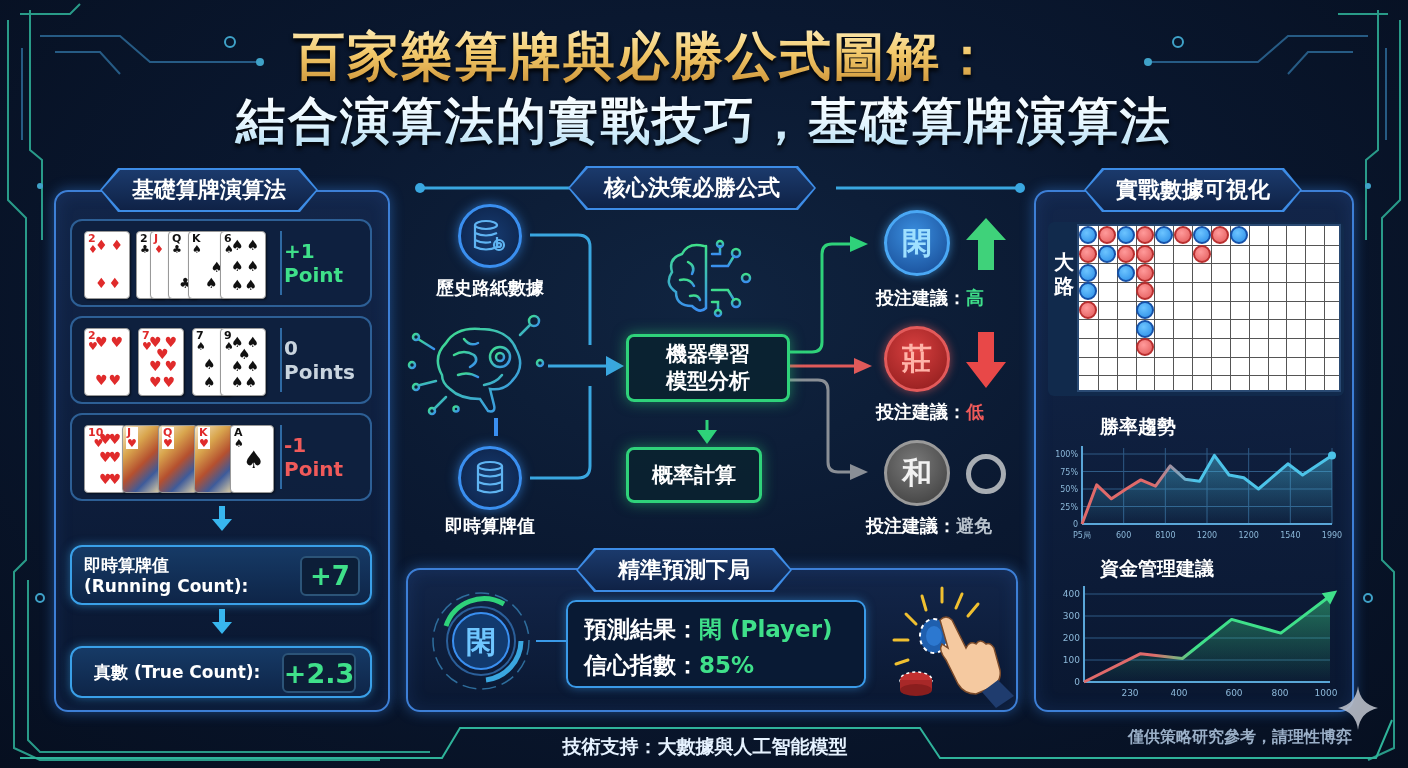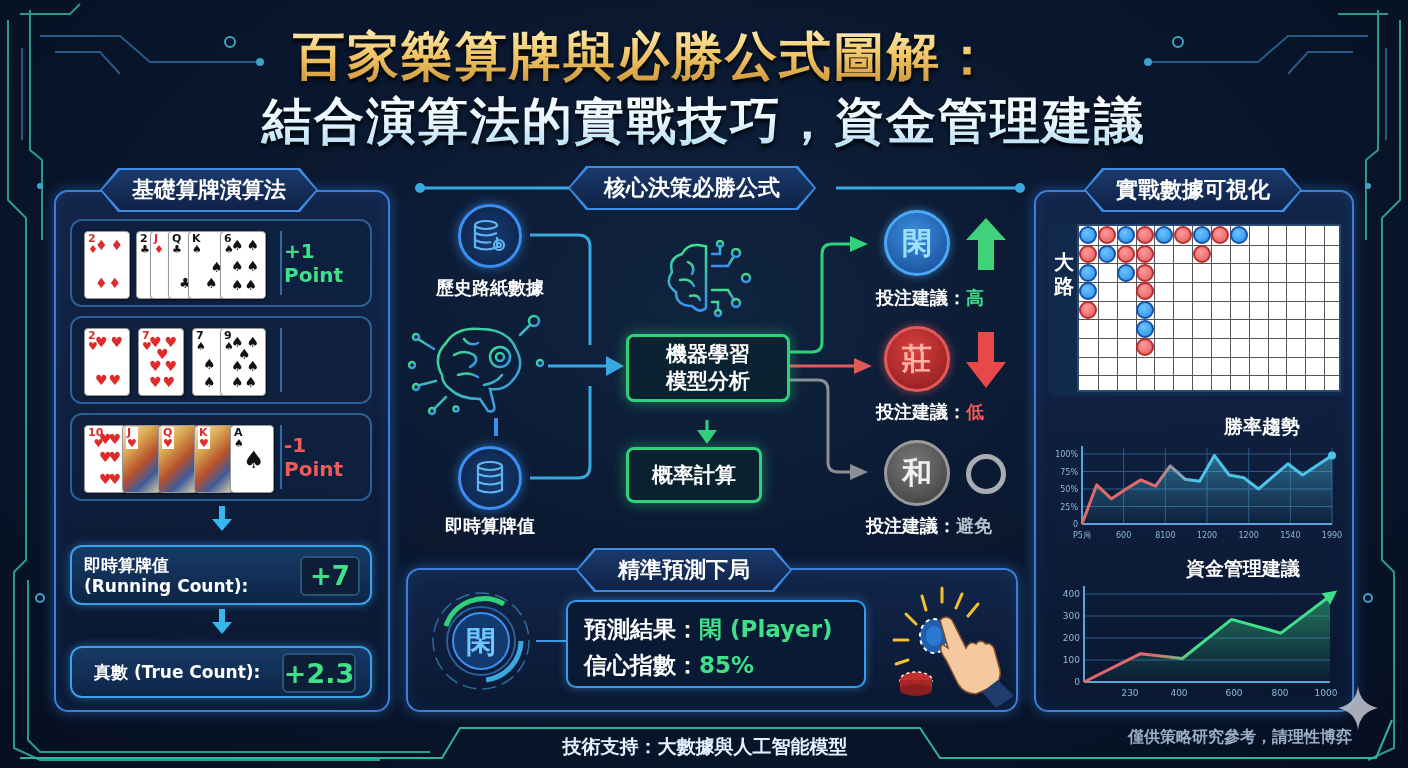--- a/index.html
+++ b/index.html
@@ -31,21 +31,21 @@
 .node-circle{position:absolute;width:64px;height:64px;border-radius:50%;border:3px solid #3a8ff0;background:radial-gradient(circle,#173c72,#0c2146);box-shadow:0 0 12px rgba(60,150,250,.6)}
 .node-label{position:absolute;font-size:18px;font-weight:bold;color:#fff;text-align:center;white-space:nowrap}
 .green-box{position:absolute;border:3px solid #2fd27a;border-radius:8px;background:rgba(10,34,48,.9);box-shadow:0 0 14px rgba(47,210,122,.5);display:flex;flex-direction:column;align-items:center;justify-content:center;font-size:21px;font-weight:bold;color:#fff;line-height:27px}
 .bet-circle{position:absolute;width:66px;height:66px;border-radius:50%;display:flex;align-items:center;justify-content:center;font-size:30px;font-weight:bold}
 .bet-label{position:absolute;font-size:18px;font-weight:bold;color:#fff;white-space:nowrap}
 
 .road{position:absolute;left:1077px;top:224px;width:264px;height:168px;background:#fff;border:2px solid #2a4a73}
 .road-cell{position:absolute;width:18px;height:18px;border-radius:50%}
 .road-cell.b{background:radial-gradient(circle at 40% 35%,#6cc4ff,#2a8ce6);border:2px solid #1651a8}
 .road-cell.p{background:radial-gradient(circle at 40% 35%,#ff9a9a,#e25a5a);border:2px solid #b82f2f}
-.chart-title{position:absolute;font-size:19px;font-weight:bold;color:#fff;text-align:right}
+.chart-title{position:absolute;font-size:19px;font-weight:bold;color:#fff;text-align:left}
 
 .pred-inner{position:absolute;left:566px;top:600px;width:300px;height:88px;border:2px solid #3a9ae8;border-radius:10px;background:rgba(10,26,52,.95);box-shadow:0 0 10px rgba(58,154,232,.5)}
 .pred-line{position:absolute;left:16px;font-size:23px;font-weight:bold;color:#fff;white-space:nowrap}
 .footer-band{position:absolute;left:470px;top:727px;width:470px;height:40px}
 .footer-txt{position:absolute;left:0;top:0;width:100%;height:100%;display:flex;align-items:center;justify-content:center;font-size:19px;font-weight:bold;color:#e6f2ff}
 .disclaimer{position:absolute;right:56px;top:727px;font-size:16px;color:#9bb0c8;font-weight:bold}
 </style>
 </head>
 <body>
 
@@ -75,21 +75,21 @@
   </g>
   <g fill="none" stroke="#3fa2c8" stroke-width="2">
     <circle cx="40" cy="598" r="4"></circle>
       <circle cx="1368" cy="598" r="4"></circle>
     <circle cx="230" cy="42" r="5"></circle>
       <circle cx="1178" cy="42" r="5"></circle>
   </g>
 </svg>
 
 <div class="title1">百家樂算牌與必勝公式圖解：</div>
-<div class="title2">結合演算法的實戰技巧，資金管理建議</div>
+<div class="title2">結合演算法的實戰技巧，基礎算牌演算法</div>
 
 <div class="panel" style="left:54px;top:190px;width:336px;height:522px;"></div>
 <div class="hex-wrap" style="left:100px;top:168px;">
   <div class="hex-label" style="padding:0 30px;">基礎算牌演算法</div>
 </div>
 
 <div class="card-row" style="top:219px;">
   <div class="pcard" style="left:12px;width:46px;">
     <span class="rank red">2<br>♦</span>
       <span class="pip red" style="left:10px;top:6px">♦</span>
@@ -152,20 +152,21 @@
     <span class="rank blk">9<br>♠</span>
       <span class="pip blk" style="left:10px;top:6px">♠</span>
       <span class="pip blk" style="right:6px;top:6px">♠</span>
       <span class="pip blk" style="left:17px;top:18px">♠</span>
       <span class="pip blk" style="left:10px;top:30px">♠</span>
       <span class="pip blk" style="right:6px;top:30px">♠</span>
       <span class="pip blk" style="left:10px;bottom:6px">♠</span>
       <span class="pip blk" style="right:8px;bottom:6px">♠</span>
   </div>
   <div class="divider"></div>
+  <div class="pts" style="color:#c9d4de;">0 Points</div>
 </div>
 
 <div class="card-row" style="top:413px;">
   <div class="pcard" style="left:12px;width:42px;text-align:right;">
     <span class="rank red">10<br>♥</span>
       <span class="pip red" style="left:14px;top:6px">♥</span>
       <span class="pip red" style="right:4px;top:6px">♥</span>
       <span class="pip red" style="left:14px;top:24px">♥</span>
       <span class="pip red" style="right:4px;top:24px">♥</span>
       <span class="pip red" style="left:14px;bottom:6px">♥</span>

